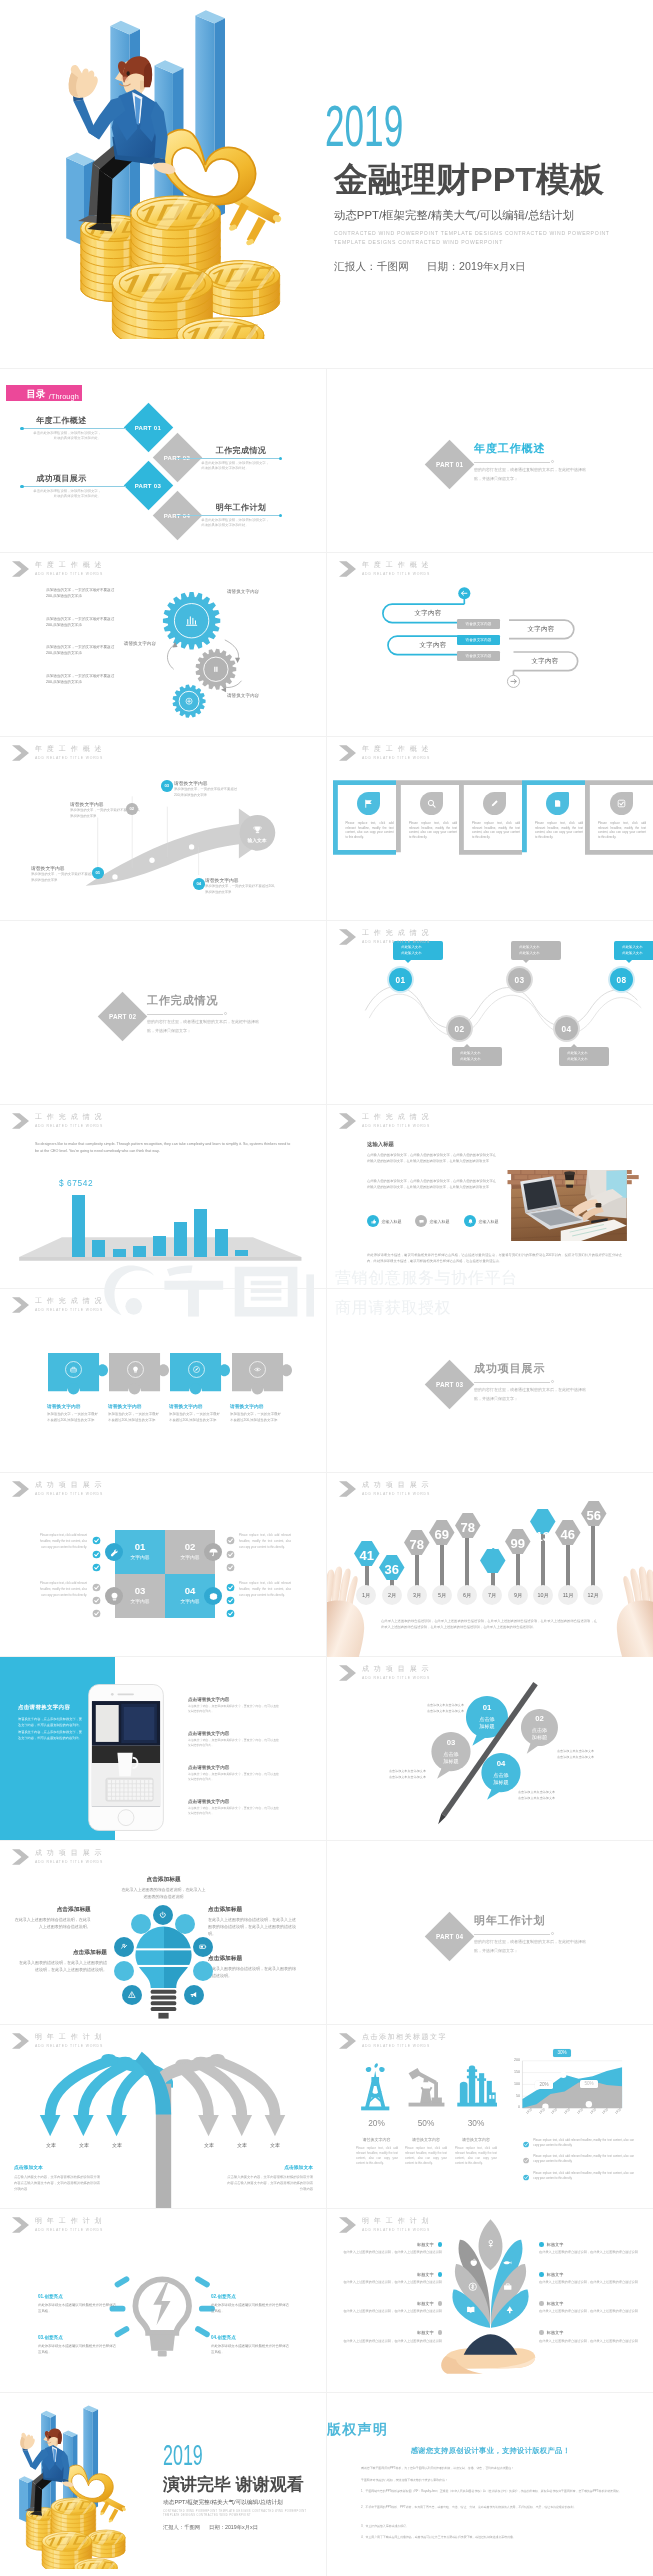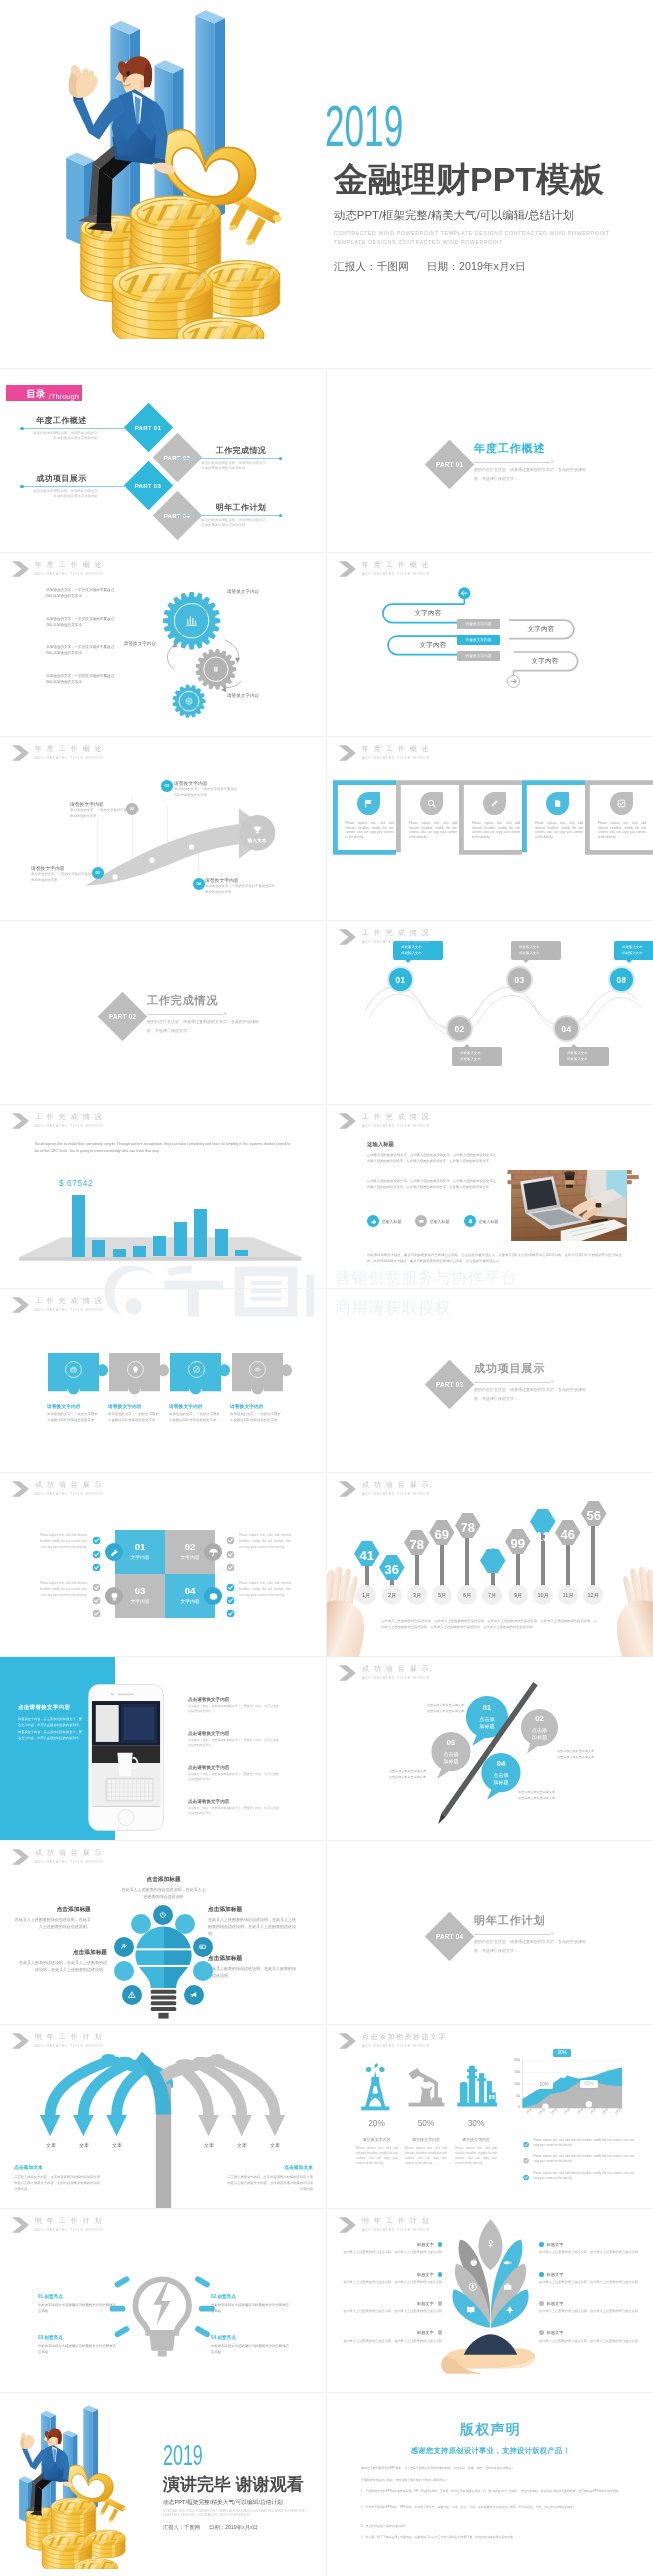--- a/index.html
+++ b/index.html
@@ -194,21 +194,21 @@
            transform:scaleX(0.617);transform-origin:0 0;white-space:nowrap;}
   .tk-title{position:absolute;left:163px;top:83px;font-size:17px;color:#4a4a4a;line-height:18.5px;
             font-weight:700;white-space:nowrap;}
   .tk-sub{position:absolute;left:163px;top:106px;font-size:5.7px;color:#5b5b5b;white-space:nowrap;}
   .tk-en{position:absolute;left:163px;font-size:2.6px;color:#bcbcbc;letter-spacing:0.4px;line-height:3.8px;white-space:nowrap;}
   .tk-en.l1{top:117px;} .tk-en.l2{top:121px;}
   .tk-meta{position:absolute;left:163px;top:131px;font-size:5.3px;color:#666;white-space:nowrap;}
   .tk-meta span{margin-right:9px;}
 
   
-  .cr-t{position:absolute;left:0;right:0;top:28px;text-align:center;font-size:14px;color:#4EB8DA;
+  .cr-t{position:absolute;left:0;right:0;top:28px;text-align:left;font-size:14px;color:#4EB8DA;
         font-weight:700;letter-spacing:1.3px;}
   .cr-s{position:absolute;left:0;right:0;top:53px;text-align:center;font-size:7.3px;color:#4EB8DA;
         font-weight:700;letter-spacing:0.3px;}
   .cr-p{position:absolute;left:34px;width:262px;font-size:2.9px;color:#a0a0a0;line-height:5.7px;text-align:justify;}
 
   
   .wm{position:absolute;left:0;top:0;width:653px;height:2576px;pointer-events:none;z-index:80;}
   .wm-logo{position:absolute;left:103px;top:1264px;}
   .wm-l1{position:absolute;left:335px;top:1268px;font-size:16px;color:#EEF1F3;letter-spacing:0.6px;white-space:nowrap;}
   .wm-l2{position:absolute;left:335px;top:1298px;font-size:16px;color:#EEF1F3;letter-spacing:0.6px;white-space:nowrap;}

